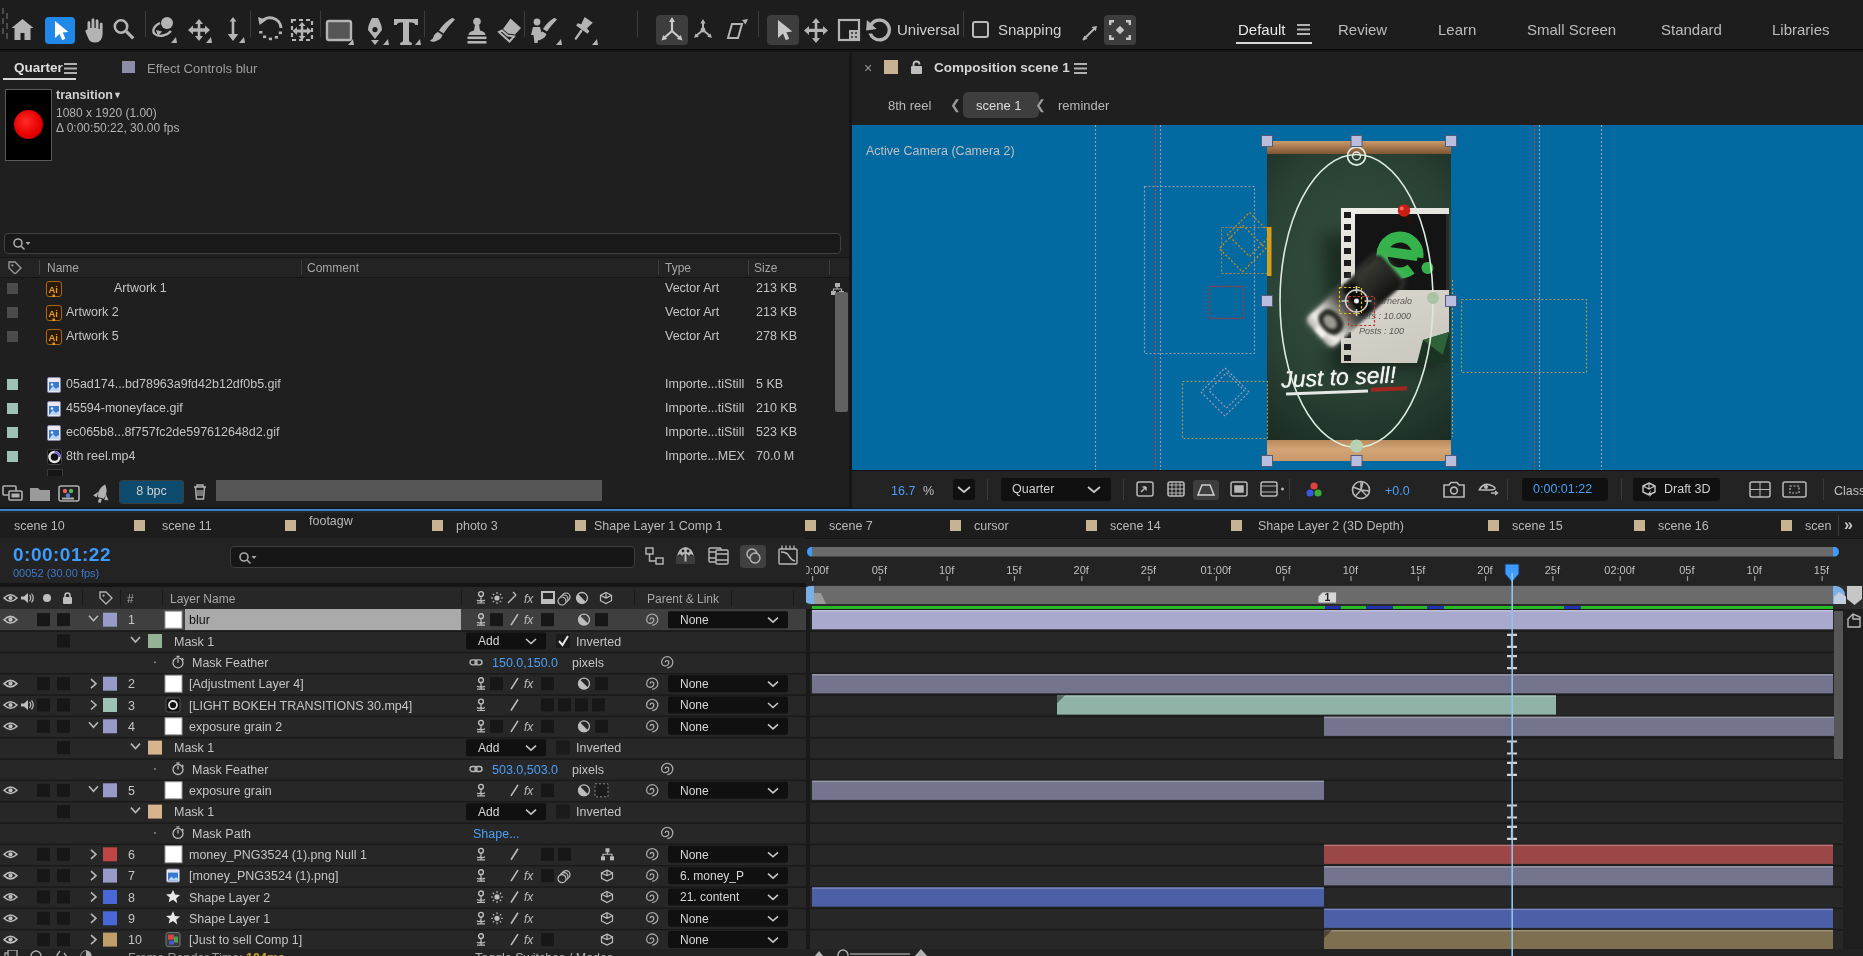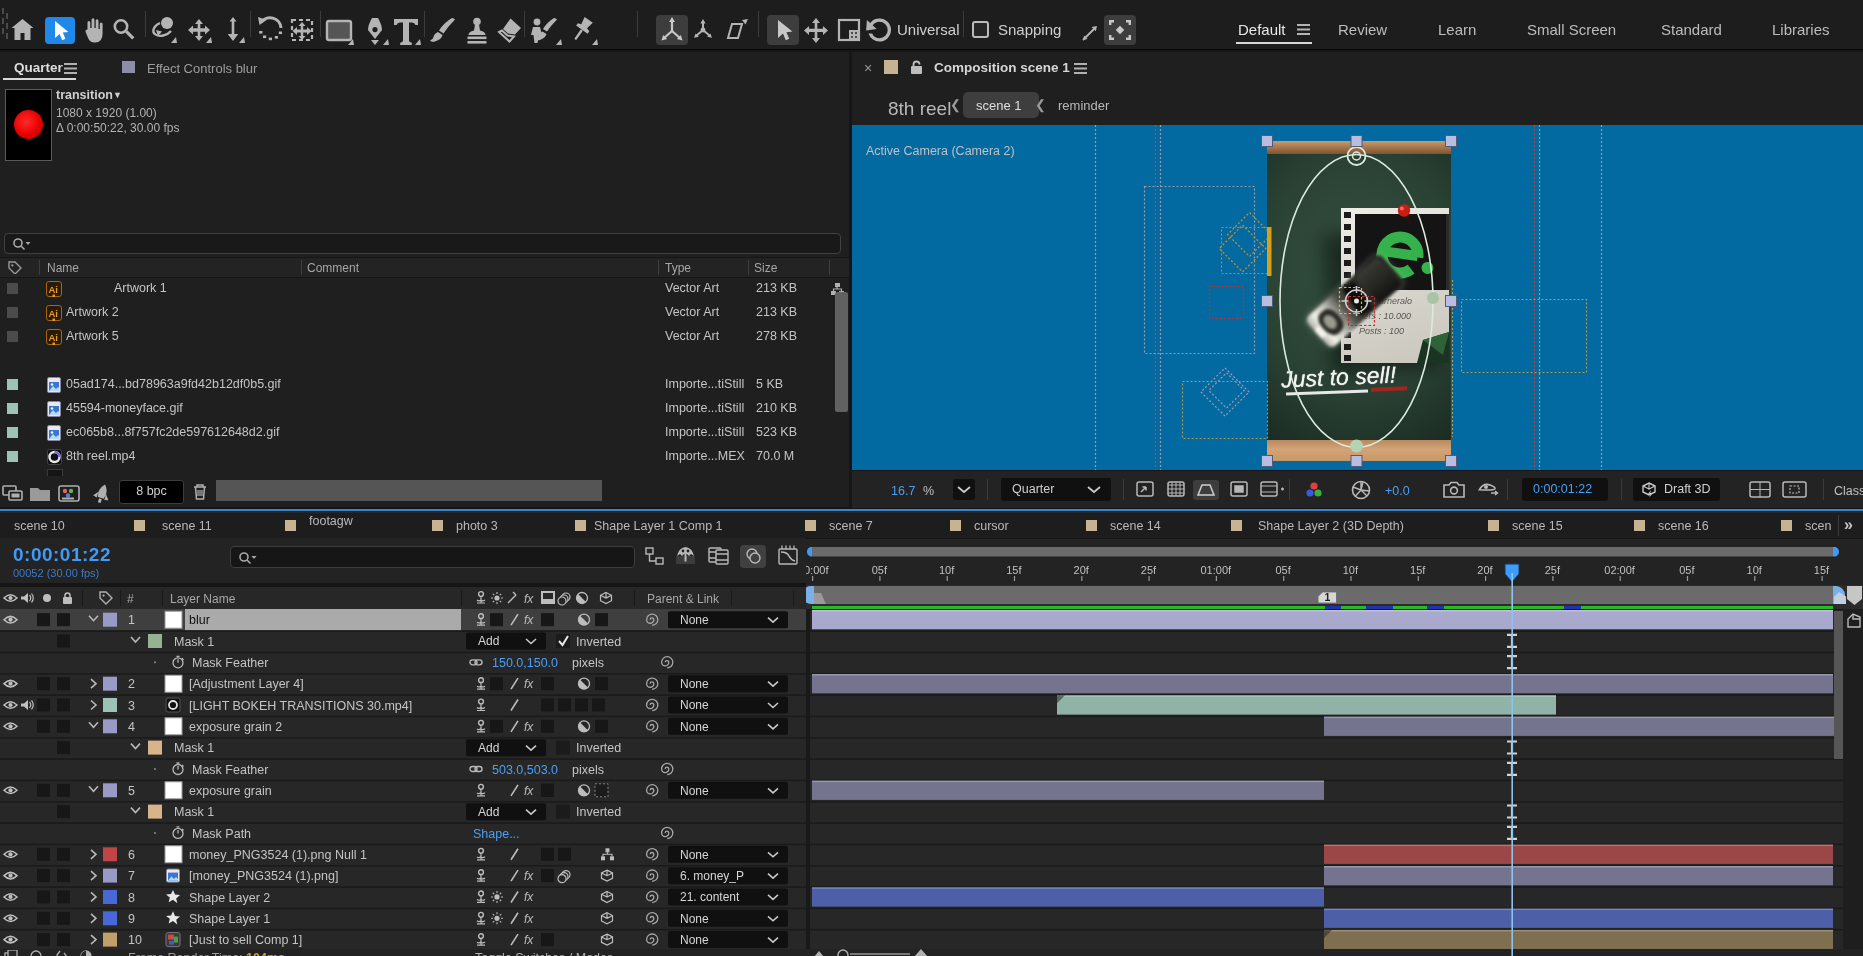--- a/index.html
+++ b/index.html
@@ -349,21 +349,21 @@
             <circle cx="69" cy="9" r="2.2" fill="#58b858"></circle>
             <circle cx="66" cy="13.5" r="2.2" fill="#5878d8"></circle>
             <rect x="60" y="15.5" width="12" height="2" fill="#b0b0b0"></rect>
           </g>
    <g transform="translate(90,2) rotate(18 10 10)" fill="#b0b0b0">
             <path d="M10 0q4 4 4 10l-1 4h-6l-1-4q0-6 4-10z"></path>
             <path d="M6 9l-4 5 4 1zM14 9l4 5-4 1z"></path>
             <rect x="8.6" y="15" width="2.8" height="4"></rect>
           </g>
   </svg>
-  <div class="abs" style="left:119px;top:4px;width:63px;height:22px;background:#000000;border:1px solid #3c3c3c;border-radius:3px;text-align:center;font-size:12.5px;color:#d0d0d0;line-height:21px;">8 bpc</div>
+  <div class="abs" style="left:119px;top:4px;width:63px;height:22px;background:#0c4a6e;border:1px solid #3c3c3c;border-radius:3px;text-align:center;font-size:12.5px;color:#d0d0d0;line-height:21px;">8 bpc</div>
   <svg class="abs" style="left:192px;top:7px;" width="16" height="17" viewBox="0 0 16 17">
           <path d="M2 4h12M5 4V2h6v2M3.5 4l1 12h7l1-12" fill="none" stroke="#b0b0b0" stroke-width="1.5"></path>
           <path d="M6 7v6M8 7v6M10 7v6" stroke="#b0b0b0" stroke-width="1.2"></path>
         </svg>
   <div class="abs" style="left:216px;top:4px;width:386px;height:21px;background:#555555;"></div>
  </div>
 </div>
 
 <div class="abs" id="rightpanel" style="left:852px;top:52px;width:1011px;height:455px;background:#1f1f1f;">
 
@@ -373,21 +373,21 @@
         <rect x="1" y="6" width="11" height="8" rx="1" fill="#bdbdbd"></rect>
         <path d="M3.5 6V4.5a3 3 0 0 1 6 0" fill="none" stroke="#bdbdbd" stroke-width="1.8"></path>
       </svg>
  <div class="tx" style="left:82px;top:8px;font-size:13.5px;font-weight:bold;color:#d6d6d6;">Composition scene 1</div>
  <svg class="abs" style="left:222px;top:11px;" width="14" height="12">
         <rect x="0" y="0" width="13" height="2" fill="#b0b0b0"></rect>
         <rect x="0" y="4.5" width="13" height="2" fill="#b0b0b0"></rect>
         <rect x="0" y="9" width="13" height="2" fill="#b0b0b0"></rect>
       </svg>
 
- <div class="tx" style="left:36px;top:46px;font-size:19px;color:#b8b8b8;">8th reel</div>
+ <div class="tx" style="left:36px;top:46px;font-size:13px;color:#b8b8b8;">8th reel</div>
  <div class="tx" style="left:98px;top:45px;font-size:13px;color:#9a9a9a;">❮</div>
  <div class="abs" style="left:111px;top:40px;width:76px;height:26px;background:#3e3e3e;border-radius:5px;"></div>
  <div class="tx" style="left:124px;top:46px;font-size:13px;color:#dedede;">scene 1</div>
  <div class="tx" style="left:183px;top:45px;font-size:13px;color:#9a9a9a;">❮</div>
  <div class="tx" style="left:206px;top:46px;font-size:13px;color:#b8b8b8;">reminder</div>
 
  <div class="abs" id="viewer" style="left:0;top:73px;width:1011px;height:345px;background:#0369a1;overflow:hidden;">
   <div class="tx" style="left:14px;top:19px;font-size:12.5px;color:#c0c0c0;">Active Camera (Camera 2)</div>
 
   <div class="abs" id="comp" style="left:415px;top:16px;width:184px;height:320px;overflow:hidden;">

